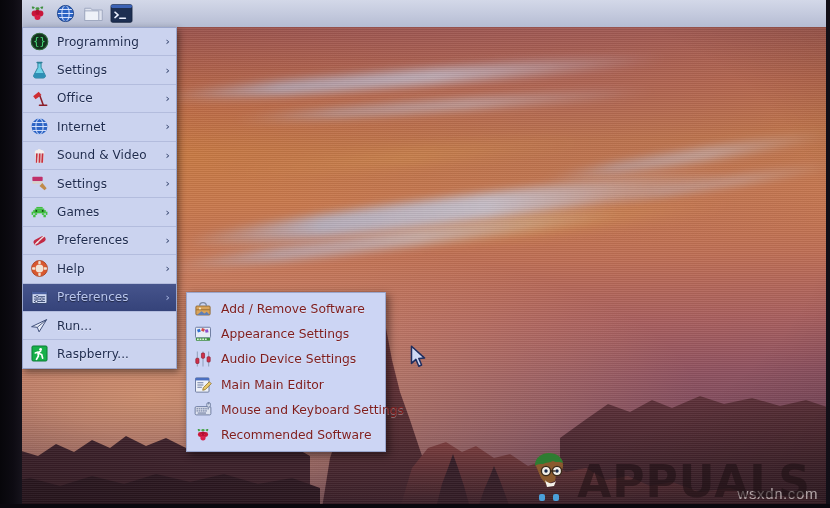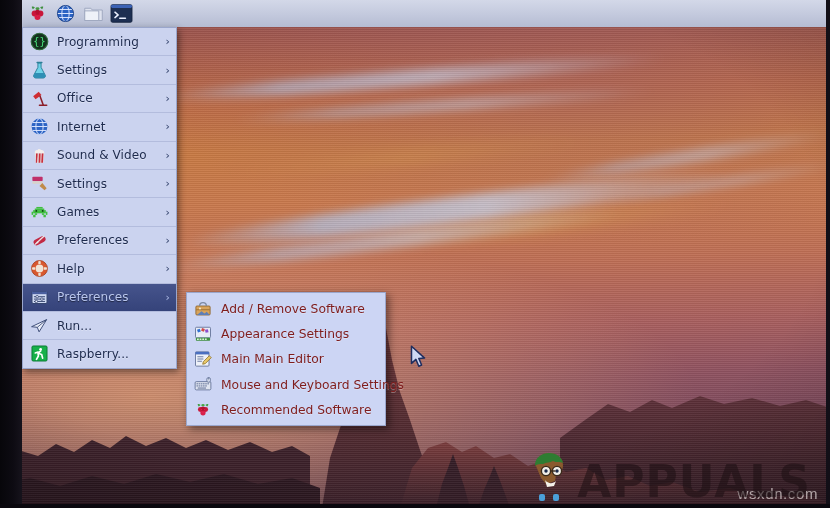--- a/index.html
+++ b/index.html
@@ -403,20 +403,31 @@
           <rect x="2.5" y="17" width="19" height="4" rx="1" fill="#3f8f3f"></rect>
           <rect x="4" y="18" width="2.4" height="2" fill="#d9f2d9"></rect>
           <rect x="7.5" y="18" width="2.4" height="2" fill="#d9f2d9"></rect>
           <rect x="11" y="18" width="2.4" height="2" fill="#d9f2d9"></rect>
           <rect x="14.5" y="18" width="2.4" height="2" fill="#d9f2d9"></rect>
         </svg>
       </span>
       <span class="si-lab">Appearance Settings</span>
     </div>
 
+    <div class="si">
+      <span class="si-ico">
+        <svg width="18" height="18" viewBox="0 0 24 24">
+          <path d="M4.5 2v20M12 2v20M19.5 2v20" stroke="#9aa7c2" stroke-width="1.6"></path>
+          <rect x="2.4" y="11" width="4.2" height="7" rx="1.1" fill="#d0304a" stroke="#8a1d2e" stroke-width=".9"></rect>
+          <rect x="9.9" y="4" width="4.2" height="7" rx="1.1" fill="#d0304a" stroke="#8a1d2e" stroke-width=".9"></rect>
+          <rect x="17.4" y="9" width="4.2" height="7" rx="1.1" fill="#d0304a" stroke="#8a1d2e" stroke-width=".9"></rect>
+        </svg>
+      </span>
+      <span class="si-lab">Audio Device Settings</span>
+    </div>
 
     <div class="si">
       <span class="si-ico">
         <svg width="18" height="18" viewBox="0 0 24 24">
           <rect x="2" y="2.5" width="18" height="19" rx="1.2" fill="#eef1f8" stroke="#5a6a90" stroke-width="1.1"></rect>
           <rect x="2" y="2.5" width="18" height="3.4" fill="#4a6fc0"></rect>
           <path d="M4.5 9h8M4.5 12h8M4.5 15h6" stroke="#6a7aa0" stroke-width="1.3"></path>
           <path d="M20.4 7.6l2.6 2.6-8 8-3.4.8.8-3.4z" fill="#e8c86a" stroke="#8a6c20" stroke-width="1"></path>
         </svg>
       </span>

